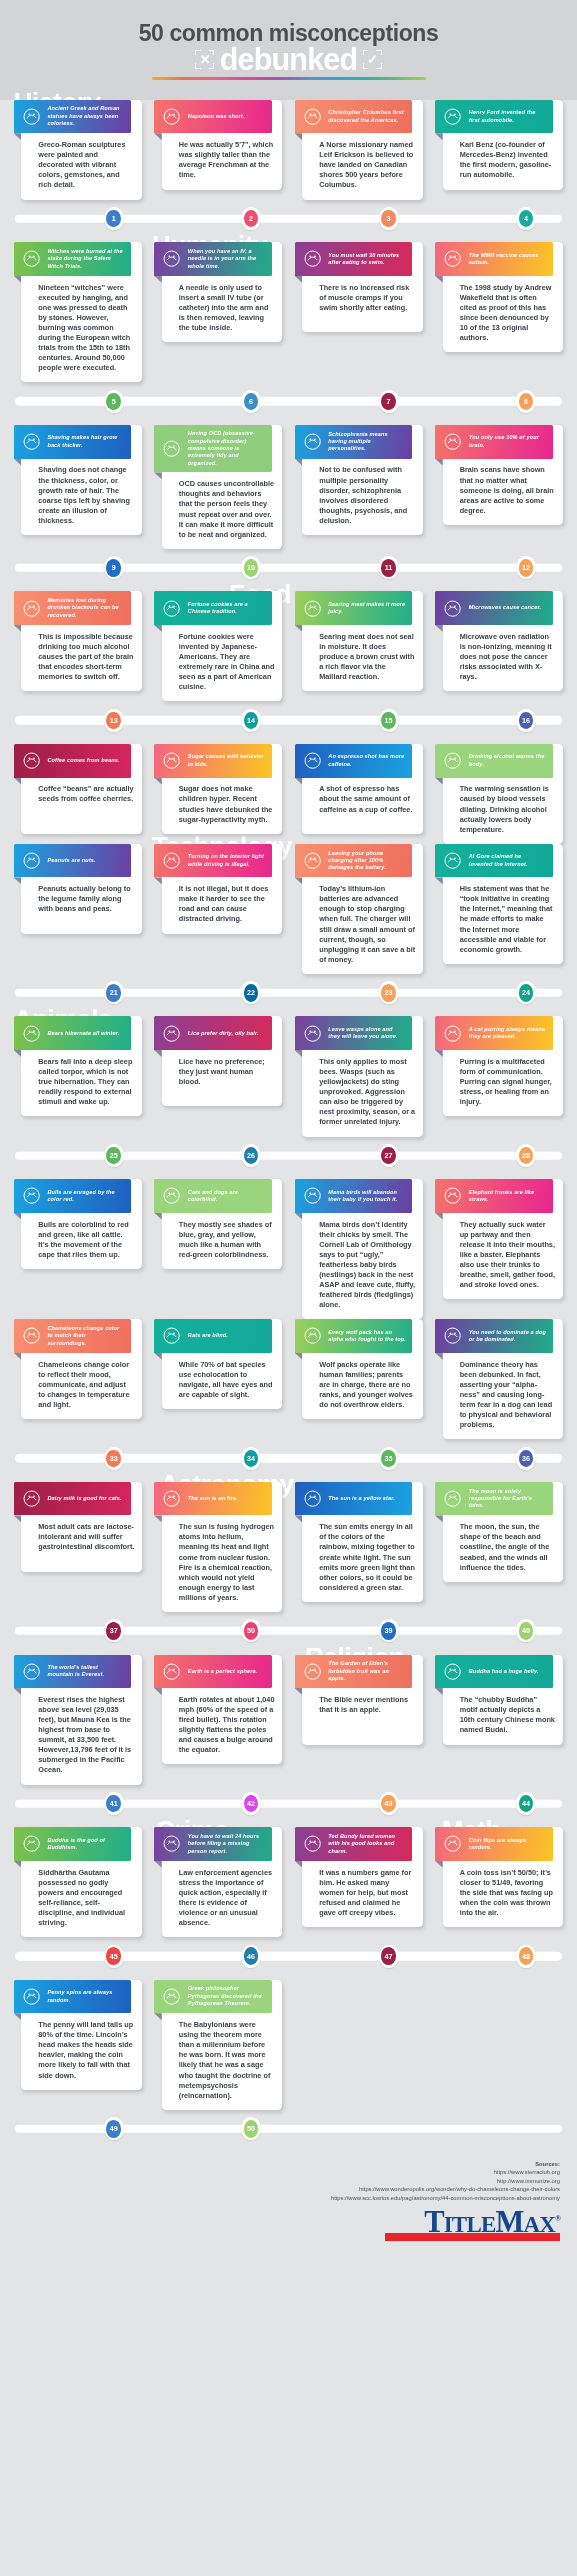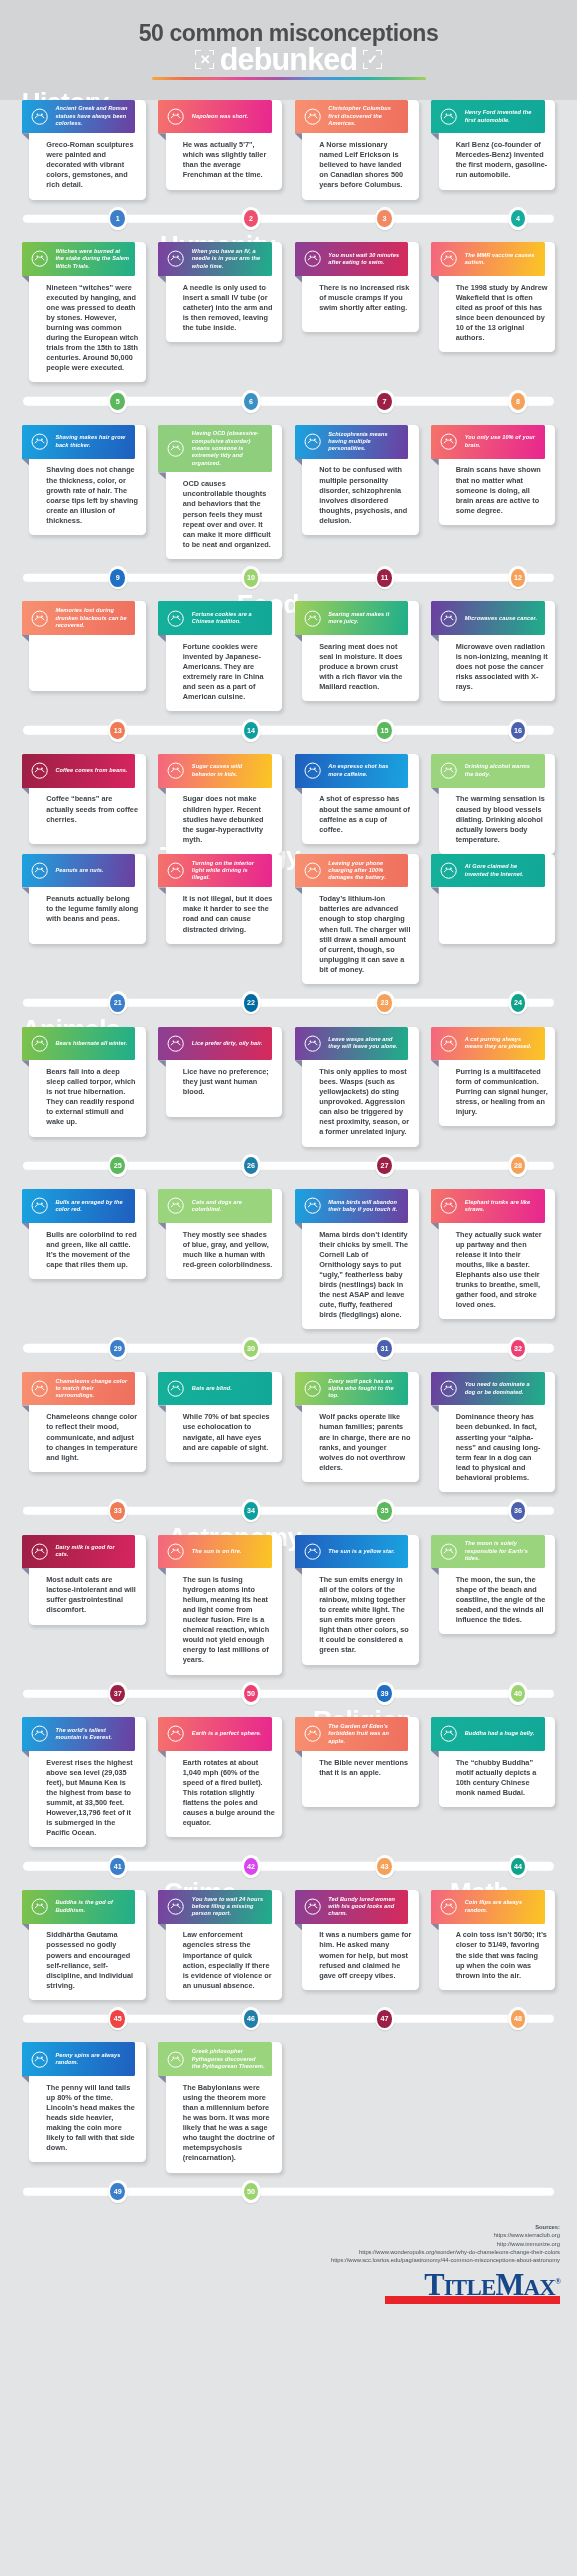--- a/index.html
+++ b/index.html
@@ -37,21 +37,21 @@
   .brk i.br{bottom:0;right:0;border-bottom-width:1.9px;border-right-width:1.9px;}
   .brk .gx{position:absolute;inset:0;display:flex;align-items:center;justify-content:center;
     font-size:13px;font-weight:bold;line-height:1;}
   .rainbow{
     margin:2.3px auto 0;width:274px;height:3px;border-radius:1.5px;
     background:linear-gradient(to right,#f4a93c 0%,#ee6f52 12%,#ec5f87 24%,#e0489a 34%,
       #a855a8 46%,#5b8fd4 58%,#3e9bd6 66%,#2bb3ae 78%,#56bd7d 88%,#9ed15f 100%);
   }
 
   
-  .rows{padding:0 8px 3px;}
+  .rows{padding:0 0 3px;}
   .row{position:relative;}
   .cards{
     display:grid;grid-template-columns:repeat(4,1fr);
     gap:12.2px;padding:0 13.7px;align-items:start;
   }
 
   
   .sect-title{
     position:absolute;
     font-size:26px;font-weight:bold;color:#ffffff;
@@ -469,20 +469,21 @@
                 <span class="bicon">
                   <svg viewBox="0 0 28 28" fill="none" stroke="#ffffff" stroke-width="1.3">
                     <circle cx="14" cy="14" r="10"></circle>
                     <path d="M8 16c2-3 4-4 6-4s4 1 6 4"></path>
                     <circle cx="11" cy="11" r="1.1" fill="#fff" stroke="none"></circle>
                     <circle cx="17" cy="11" r="1.1" fill="#fff" stroke="none"></circle>
                   </svg>
                 </span>
                 <span class="btext">Memories lost during drunken blackouts can be recovered.</span>
               </div>
+              <div class="fact">This is impossible because drinking too much alcohol causes the part of the brain that encodes short-term memories to switch off.</div>
             </div>
           </div>
           <div class="card">
             <div class="card-body">
               <div class="banner" style="background:linear-gradient(100deg,#14b09a,#12a898)">
                 <span class="fold"></span>
                 <span class="bicon">
                   <svg viewBox="0 0 28 28" fill="none" stroke="#ffffff" stroke-width="1.3">
                     <circle cx="14" cy="14" r="10"></circle>
                     <path d="M8 16c2-3 4-4 6-4s4 1 6 4"></path>
@@ -689,20 +690,21 @@
                 <span class="bicon">
                   <svg viewBox="0 0 28 28" fill="none" stroke="#ffffff" stroke-width="1.3">
                     <circle cx="14" cy="14" r="10"></circle>
                     <path d="M8 16c2-3 4-4 6-4s4 1 6 4"></path>
                     <circle cx="11" cy="11" r="1.1" fill="#fff" stroke="none"></circle>
                     <circle cx="17" cy="11" r="1.1" fill="#fff" stroke="none"></circle>
                   </svg>
                 </span>
                 <span class="btext">Al Gore claimed he invented the Internet.</span>
               </div>
+              <div class="fact">His statement was that he “took initiative in creating the Internet,” meaning that he made efforts to make the Internet more accessible and viable for economic growth.</div>
             </div>
           </div>
         </div>
         <div class="timeline">
           <div class="tl-bar"></div>
           <div class="tl-nodes">
             <div class="tl-node">
               <div class="node">
                 <span style="background:#3b7ec9">21</span>
               </div>
@@ -884,45 +886,20 @@
                   <svg viewBox="0 0 28 28" fill="none" stroke="#ffffff" stroke-width="1.3">
                     <circle cx="14" cy="14" r="10"></circle>
                     <path d="M8 16c2-3 4-4 6-4s4 1 6 4"></path>
                     <circle cx="11" cy="11" r="1.1" fill="#fff" stroke="none"></circle>
                     <circle cx="17" cy="11" r="1.1" fill="#fff" stroke="none"></circle>
                   </svg>
                 </span>
                 <span class="btext">Elephant trunks are like straws.</span>
               </div>
               <div class="fact">They actually suck water up partway and then release it into their mouths, like a baster. Elephants also use their trunks to breathe, smell, gather food, and stroke loved ones.</div>
-            </div>
-          </div>
-        </div>
-        <div class="timeline">
-          <div class="tl-bar"></div>
-          <div class="tl-nodes">
-            <div class="tl-node">
-              <div class="node">
-                <span style="background:#3b7ec9">29</span>
-              </div>
-            </div>
-            <div class="tl-node">
-              <div class="node">
-                <span style="background:#9bd36f">30</span>
-              </div>
-            </div>
-            <div class="tl-node">
-              <div class="node">
-                <span style="background:#4a5fae">31</span>
-              </div>
-            </div>
-            <div class="tl-node">
-              <div class="node">
-                <span style="background:#ee3f72">32</span>
-              </div>
             </div>
           </div>
         </div>
       </div>
       <div class="row">
         <div class="cards">
           <div class="card">
             <div class="card-body">
               <div class="banner" style="background:linear-gradient(100deg,#f79070,#ef6f5e)">
                 <span class="fold"></span>

